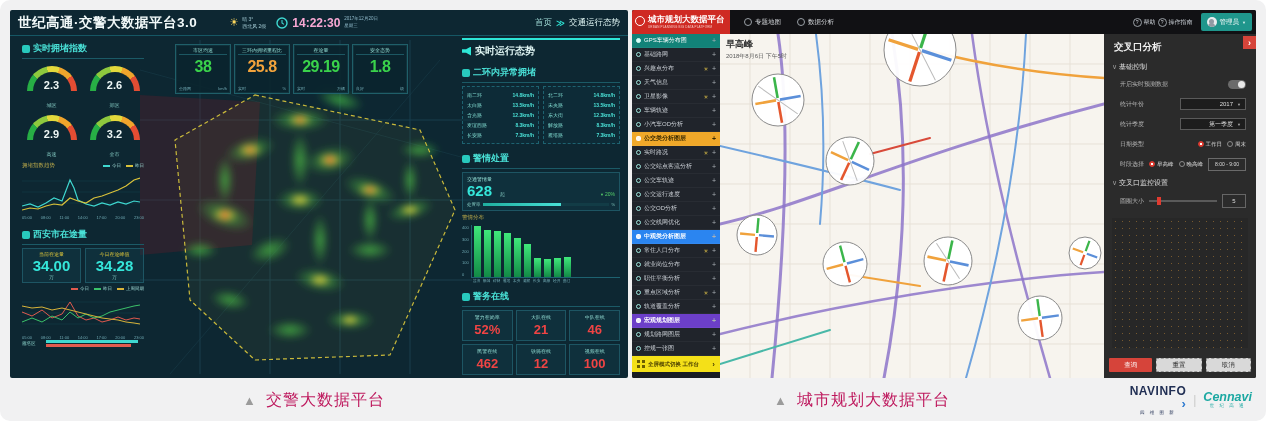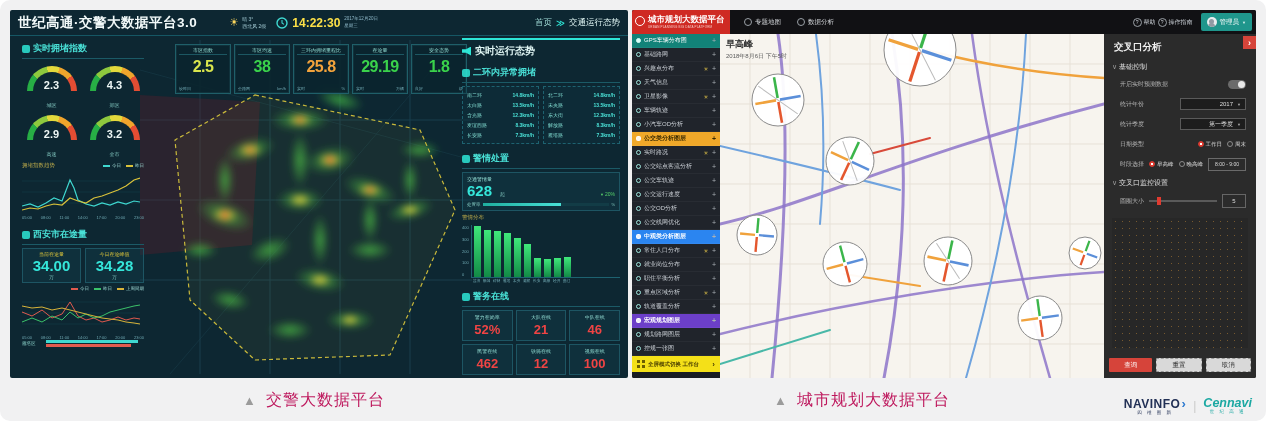--- a/index.html
+++ b/index.html
@@ -10,21 +10,21 @@
   svg{display:block;}
 
   
   #pol{position:absolute;left:10px;top:10px;width:618px;height:368px;background:#0d2732;overflow:hidden;border-radius:2px;}
   #pol .hdr{position:absolute;left:0;top:0;right:0;height:26px;border-bottom:1px solid #155764;display:flex;align-items:center;padding:0 8px;box-sizing:border-box;gap:10px;}
   #pol .hdr .title{font-size:13.5px;font-weight:bold;color:#f2f9f9;letter-spacing:.5px;white-space:nowrap;}
   .wx{display:flex;align-items:center;gap:3px;margin-left:22px;}
   .wx .sun{color:#ffd95e;font-size:11px;line-height:1;}
   .wx .wxt{font-size:5px;color:#9fc6cf;line-height:1.3;}
   .clk{display:flex;align-items:center;gap:4px;}
-  .clk .time{font-size:12px;color:#fde047;font-weight:bold;}
+  .clk .time{font-size:12px;color:#f9a8d4;font-weight:bold;}
   .clk .dt{font-size:4.5px;color:#8fb9c9;line-height:1.4;}
   .bc{margin-left:auto;font-size:8.5px;color:#9fd9d4;display:flex;gap:4px;align-items:center;}
   .bc .cur{color:#dff5f3;}
   .bc .sep{color:#2ee6d6;font-weight:bold;}
 
   
   .lcol{position:absolute;left:12px;top:30px;width:122px;}
   .rcol{position:absolute;left:452px;top:28px;width:158px;}
   .ptitle{display:flex;align-items:center;gap:3px;font-size:9px;color:#49e0d6;font-weight:bold;border-bottom:1px solid #1b5a66;padding:2px 0 3px;margin-bottom:3px;white-space:nowrap;}
   .ptitle .pic{width:8px;height:8px;background:#2ee6d6;display:inline-block;border-radius:2px;opacity:.85;flex:0 0 auto;}
@@ -168,21 +168,21 @@
   .abtn.k-default{background:#d9d9d9;color:#333;border:1px dashed #9a9a9a;box-sizing:border-box;}
 
   
   .caption{position:absolute;top:388px;height:24px;display:flex;align-items:center;justify-content:center;gap:10px;}
   .cap-tri{color:#9b9b9b;font-size:13px;line-height:1;}
   .cap-txt{font-size:16px;color:#be185d;letter-spacing:1px;}
   #cap-left{left:0;width:628px;}
   #cap-right{left:632px;width:460px;}
   .logos{position:absolute;right:14px;bottom:6px;display:flex;align-items:center;gap:7px;}
   .navinfo{text-align:center;line-height:1;}
-  .navinfo .nt{font-size:12px;font-weight:bold;color:#223055;letter-spacing:.5px;display:flex;align-items:flex-end;}
+  .navinfo .nt{font-size:12px;font-weight:bold;color:#223055;letter-spacing:.5px;display:flex;align-items:flex-end;flex-direction:column;}
   .navinfo .nc{color:#2e7bd0;font-size:13px;font-weight:bold;margin-left:1px;}
   .navinfo .ns{font-size:4.5px;color:#223055;letter-spacing:2px;margin-top:1px;}
   .ldiv{color:#c9c9c9;font-size:12px;}
   .cennavi{text-align:center;line-height:1;}
   .cennavi .ct2{font-size:12.5px;font-weight:bold;color:#1ba8a2;font-style:italic;}
   .cennavi .cs2{font-size:4.5px;color:#1ba8a2;letter-spacing:2px;margin-top:1px;}
 </style>
 </head>
 <body>
 
@@ -280,28 +280,20 @@
         <circle cx="190" cy="120" r="5" fill="url(#gR)"></circle>
         <circle cx="160" cy="80" r="4" fill="url(#gR)"></circle>
         <circle cx="230" cy="150" r="4" fill="url(#gR)"></circle>
       </g>
 
       <polygon points="115,55 280,90 315,170 250,315 115,320 50,260 35,100" fill="rgba(201,185,59,0.06)" stroke="#c9b93b" stroke-width="1.2" stroke-dasharray="4 3"></polygon>
     </svg>
 
     <div class="chips">
 
-        <div class="chip" style="--color: #d9e54d;">
-          <div class="ct">市区指数</div>
-          <div class="cv">2.5</div>
-          <div class="cb">
-            <span>较昨日</span>
-            <span></span>
-          </div>
-        </div>
 
         <div class="chip" style="--color: #3ad24b;">
           <div class="ct">市区均速</div>
           <div class="cv">38</div>
           <div class="cb">
             <span>全路网</span>
             <span>km/h</span>
           </div>
         </div>
 
@@ -341,21 +333,21 @@
       <div class="gaugegrid">
 
           <div class="gcell">
             <div class="gauge"></div>
             <div class="gval">2.3</div>
             <div class="glab">城区</div>
           </div>
 
           <div class="gcell">
             <div class="gauge"></div>
-            <div class="gval">4.3</div>
+            <div class="gval">2.6</div>
             <div class="glab">郊区</div>
           </div>
 
           <div class="gcell">
             <div class="gauge"></div>
             <div class="gval">2.9</div>
             <div class="glab">高速</div>
           </div>
 
           <div class="gcell">

